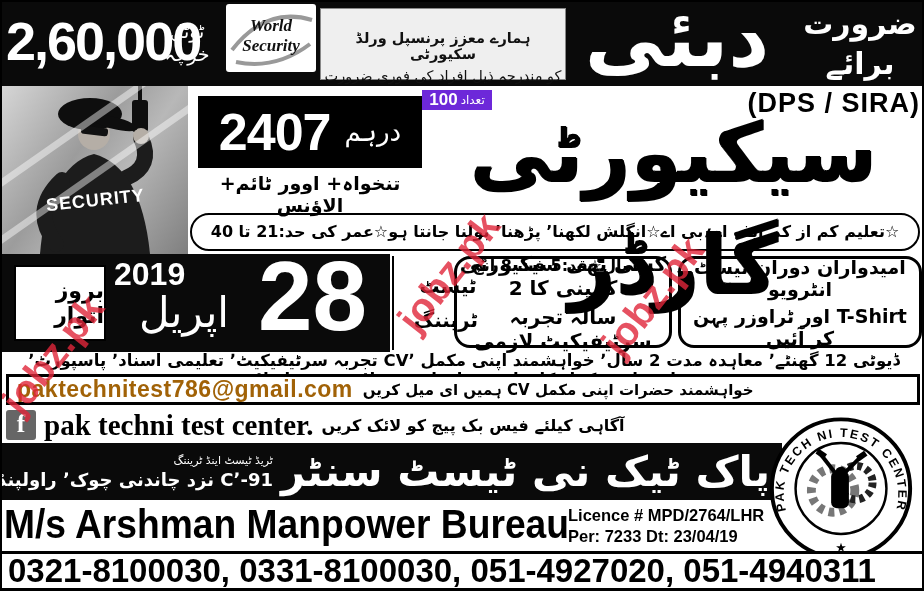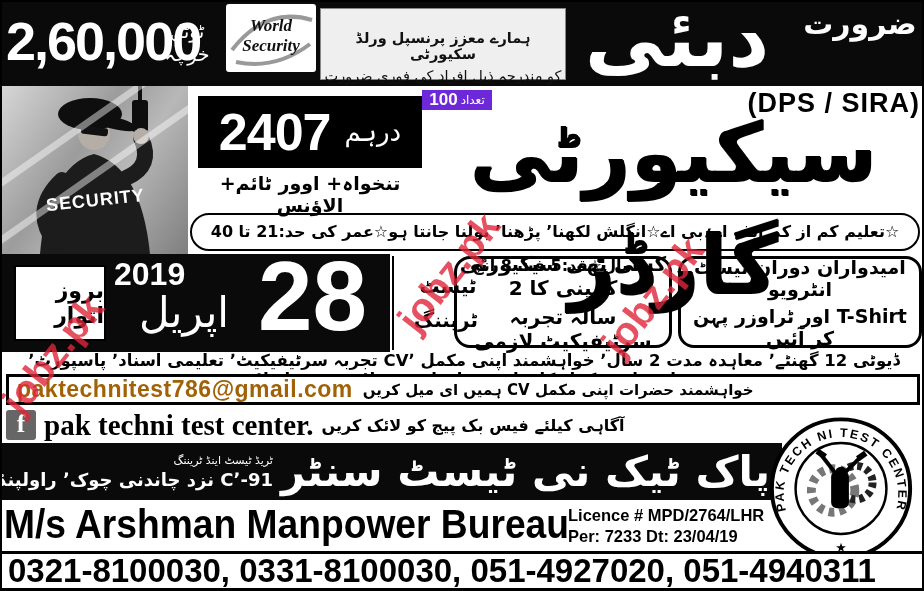--- a/index.html
+++ b/index.html
@@ -120,20 +120,21 @@
       <div class="logo-w">World</div>
       <div class="logo-s">Security</div>
     </div>
     <div class="abs principal urdu">
       <div class="l1">ہمارے معزز پرنسپل ورلڈ سکیورٹی</div>
       <div class="l2">کو مندرجہ ذیل افراد کی فوری ضرورت ہے</div>
     </div>
     <div class="abs city urdu">دبئی</div>
     <div class="abs headline-lbl urdu">
       <div>ضرورت</div>
+      <div>برائے</div>
     </div>
   </div>
 
   <div class="abs photo">
     <div class="stripe" style="left:-40px;top:30px;"></div>
     <div class="stripe" style="left:-30px;top:80px;"></div>
     <svg width="186" height="168" viewBox="0 0 186 168">
       <rect x="136" y="0" width="4" height="16" fill="#0e0e0e"></rect>
       <rect x="130" y="14" width="16" height="32" rx="3" fill="#0e0e0e"></rect>
       <path d="M124,92 Q152,80 139,52" fill="none" stroke="#1c1c1c" stroke-width="16" stroke-linecap="round"></path>

